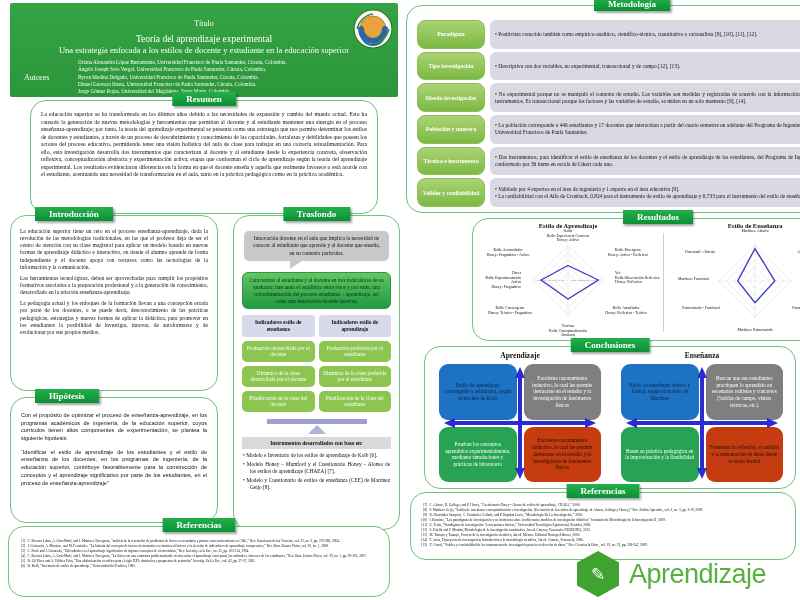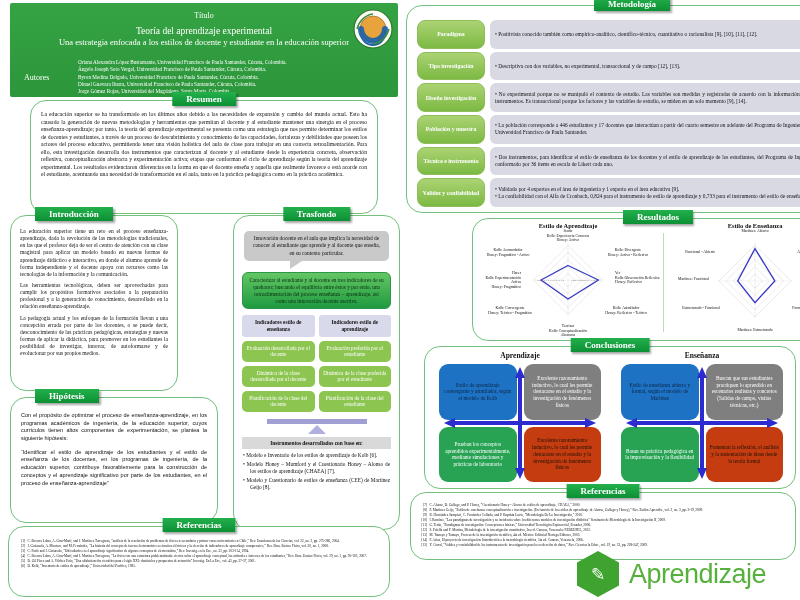--- a/index.html
+++ b/index.html
@@ -6,21 +6,21 @@
   .poster{position:relative;width:800px;height:600px;background:#fff;overflow:hidden;
     font-family:"Liberation Serif",serif;color:#111;}
   .panel{position:absolute;background:#fff;border:1.6px solid #74c07c;border-radius:16px;box-sizing:border-box;}
   .sec-hdr{position:absolute;top:-9px;background:linear-gradient(180deg,#23b04c,#0c9034);color:#fff;
     font-weight:bold;font-size:9px;padding:2px 14px;box-shadow:1.5px 1.5px 2px rgba(0,0,0,.35);white-space:nowrap;z-index:3;}
   .hdr-center{left:50%;transform:translateX(-50%);}
   
   .title-block{position:absolute;left:10px;top:3px;width:388px;height:94px;background:linear-gradient(180deg,#35a344,#2b963a);
     color:#fff;text-align:center;border-radius:2px;}
   .tb-line{line-height:1.15;}
-  .tb-small{font-size:8px;margin-top:8px;}
+  .tb-small{font-size:8px;margin-top:16px;}
   .tb-title{font-size:9.5px;margin-top:6px;}
   .tb-sub{font-size:8.5px;margin-top:1px;}
   .ufps-logo{position:absolute;left:13px;top:6px;width:44px;height:50px;background:#fff;border-radius:2px;
     display:flex;flex-direction:column;align-items:center;justify-content:center;color:#b22;padding:1px;box-sizing:border-box;}
   .ufps-glyph{font-family:"DejaVu Sans Mono",monospace;font-weight:bold;font-size:11px;line-height:.9;color:#c2262b;}
   .ufps-name{font-family:"Liberation Sans",sans-serif;font-size:3.2px;color:#111;font-weight:bold;line-height:1.1;margin-top:1px;text-align:center;}
   .seal{position:absolute;right:5px;top:6px;width:40px;height:40px;}
   .authors-row{position:absolute;left:0;top:56px;width:100%;display:flex;text-align:left;}
   .authors-label{width:68px;font-size:8px;padding-left:14px;padding-top:14px;box-sizing:border-box;}
   .authors-list{flex:1;font-size:5.2px;line-height:1.4;padding-right:6px;}
@@ -161,21 +161,21 @@
       <div class="mrow">
         <div class="mlabel">Validez y confiabilidad</div>
         <div class="mtext">
           <div>• Validado por 4 expertos en el área de ingeniería y 1 experto en el área educativa [9].</div>
           <div>• La confiabilidad con el Alfa de Cronbach, 0,824 para el instrumento de estilo de aprendizaje y 0,733 para el instrumento del estilo de enseñanza [9], [12], [15].</div>
         </div>
       </div>
     </div>
   </div>
 
-  <div class="panel" style="left:10px;top:215px;width:168px;height:176px;">
+  <div class="panel" style="left:10px;top:215px;width:208px;height:176px;">
     <div class="sec-hdr" style="left:24px;">Introducción</div>
     <div class="intro-body">
       <div>La educación superior tiene un reto en el proceso enseñanza-aprendizaje, dada la revolución de las metodologías tradicionales, en las que el profesor deja de ser el centro de atención con su clase magistral para aplicar un modelo basado en nuevas formas de aprendizaje didáctico e interactivo, en donde el alumno aprende de forma independiente y el docente apoya con recursos como las tecnologías de la información y la comunicación.</div>
       <div>Las herramientas tecnológicas, deben ser aprovechadas para cumplir los propósitos formativos asociados a la preparación profesional y a la generación de conocimiento, desarrollado en la relación enseñanza-aprendizaje.</div>
       <div>La pedagogía actual y los enfoques de la formación llevan a una concepción errada por parte de los docentes, o se puede decir, desconocimiento de las prácticas pedagógicas, estrategias y nuevas formas de aplicar la didáctica, para promover en los estudiantes la posibilidad de investigar, innovar, de autoformarse y de evolucionar por sus propios medios.</div>
     </div>
   </div>
 
   <div class="panel" style="left:233px;top:215px;width:167px;height:315px;">
     <div class="sec-hdr hdr-center">Trasfondo</div>

